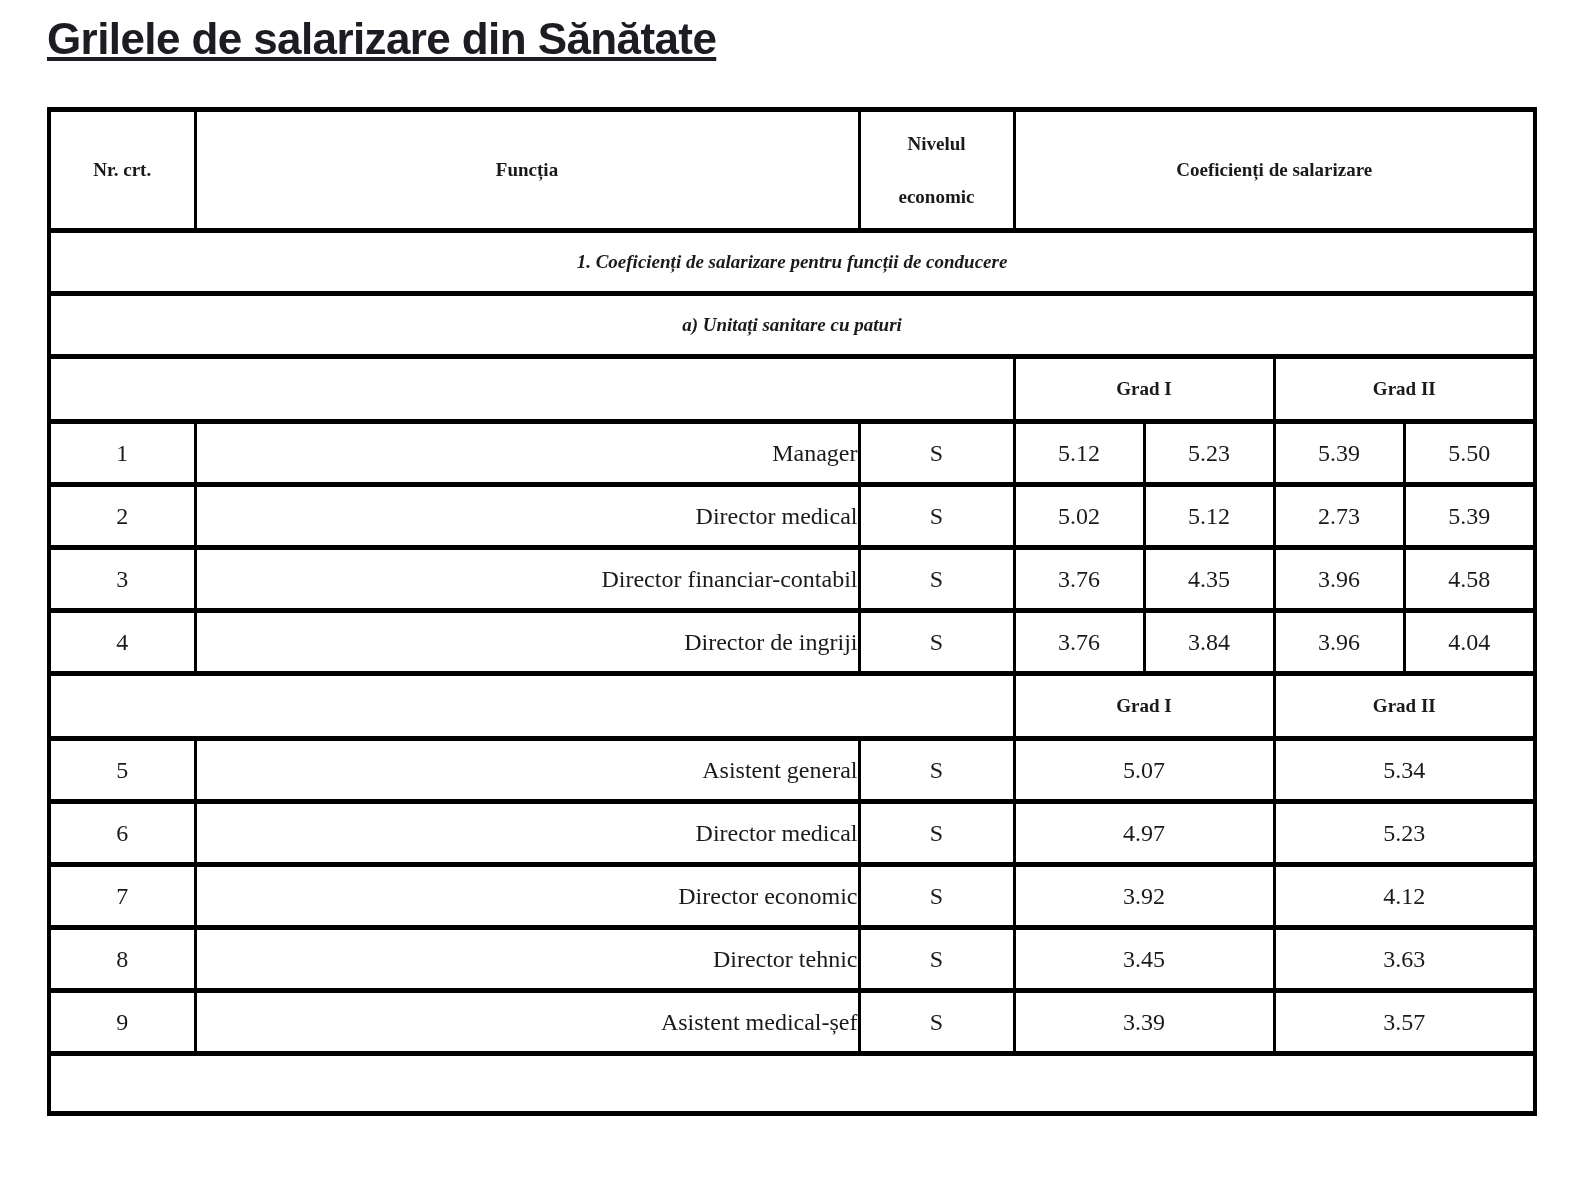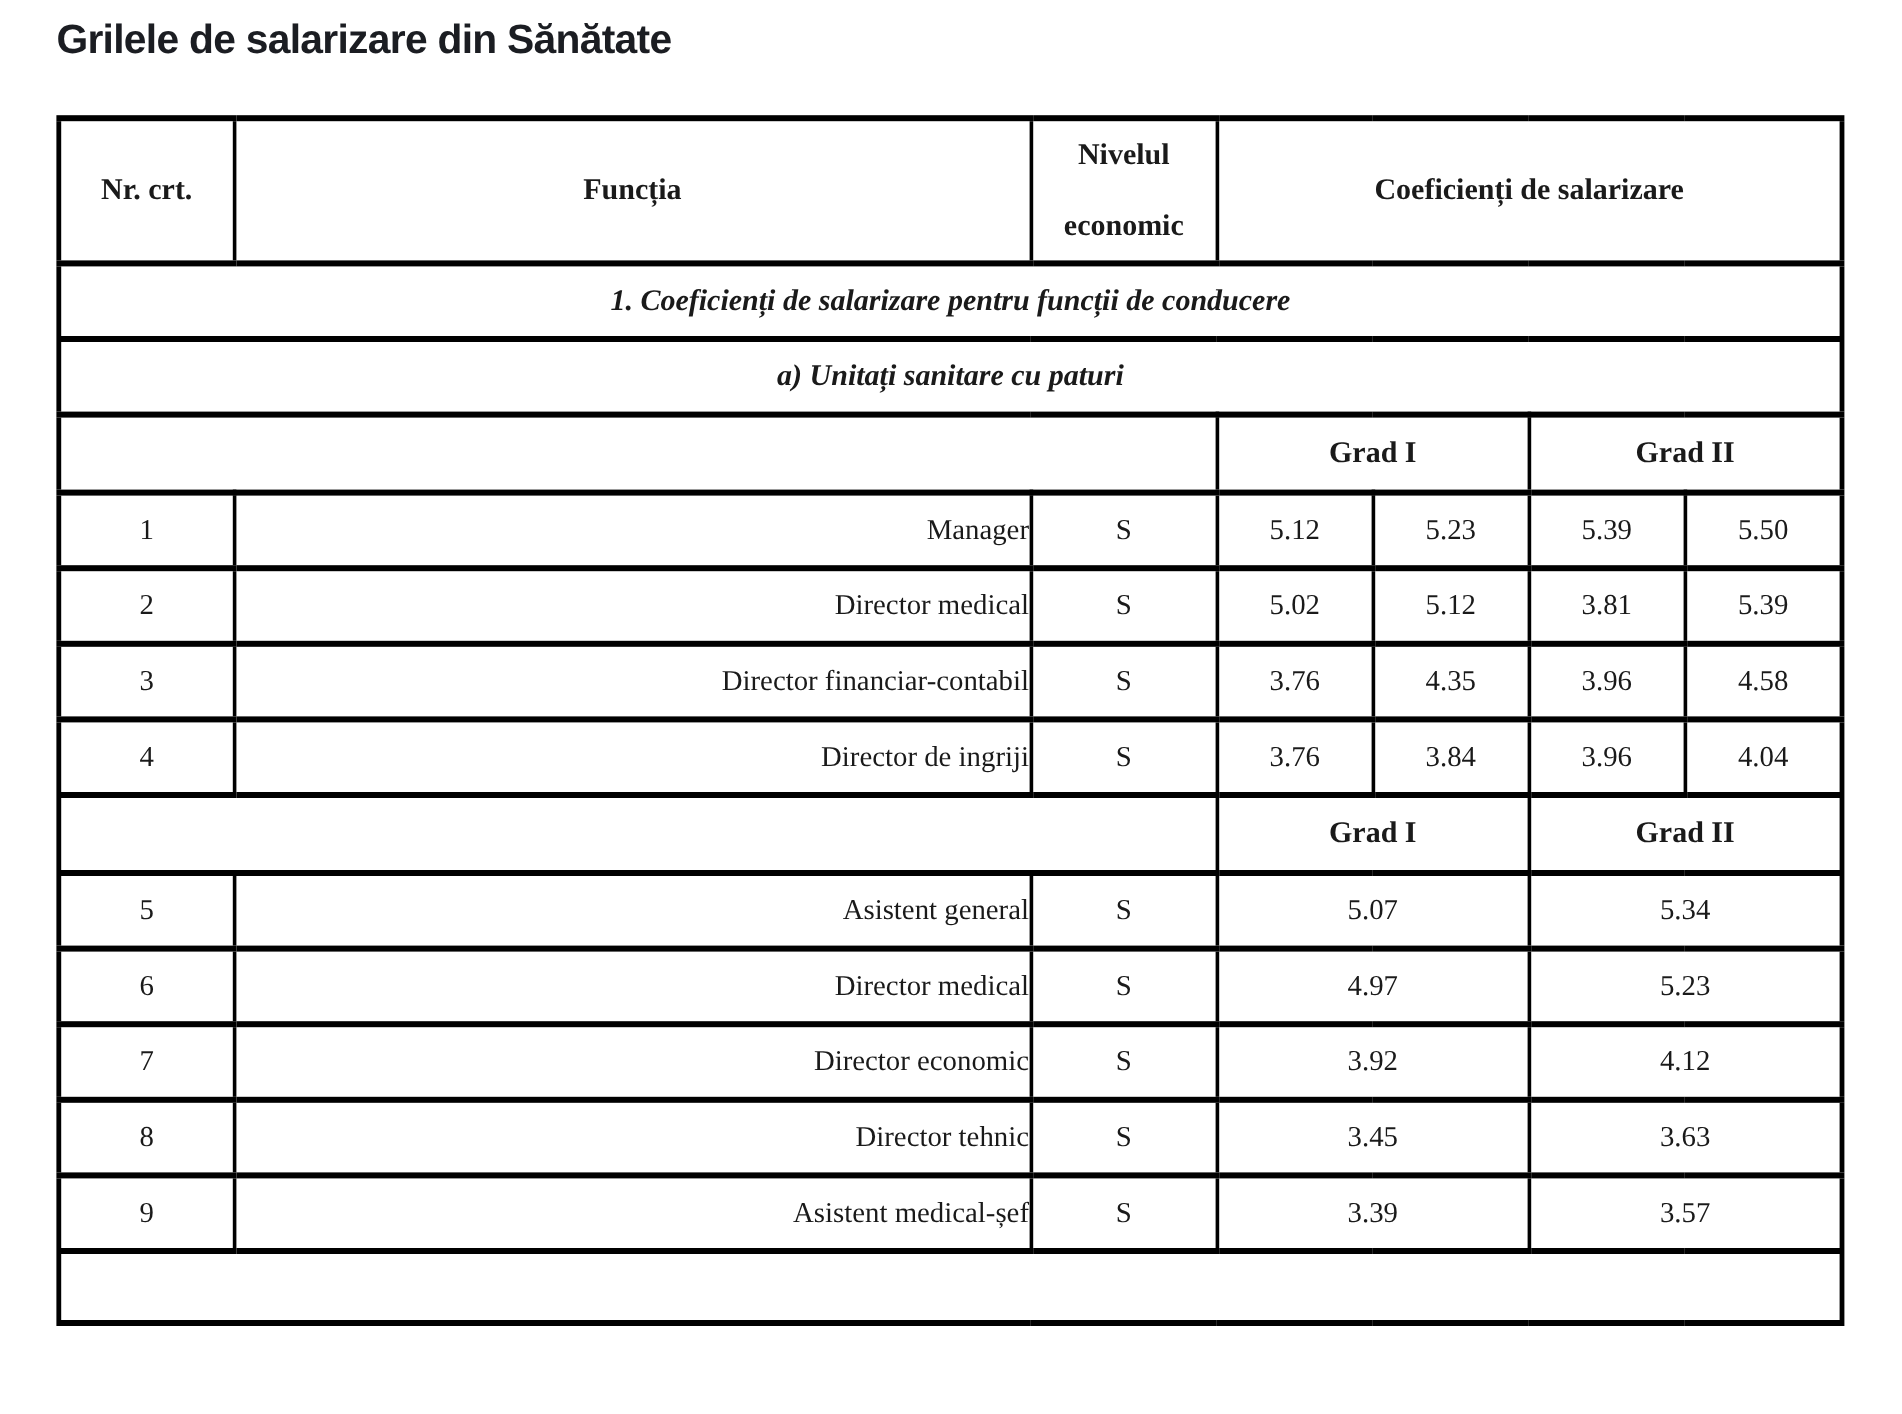--- a/index.html
+++ b/index.html
@@ -14,42 +14,43 @@
     overflow: hidden;
     color: #1a1a1a;
     font-family: "Liberation Serif", serif;
   }
   .page {
     padding: 14px 0 0 47px;
   }
   .page-title {
     font-family: "Liberation Sans", sans-serif;
     font-weight: 700;
-    font-size: 34px;
+    font-size: 44px;
     letter-spacing: -0.6px;
     color: #1b1d22;
     margin: 0 0 43px 0;
+    text-decoration: underline;
   }
   table.salary-table {
     border-collapse: collapse;
     table-layout: fixed;
     width: 1486px;
     border: solid #000;
     border-width: 5px 4px;
   }
   td {
     border: solid #000;
     border-width: 5px 3px;
     text-align: center;
     vertical-align: middle;
     font-size: 24px;
     padding: 0;
     overflow: hidden;
   }
-  td.b { font-weight: bold; font-size: 25px; }
+  td.b { font-weight: bold; font-size: 19px; }
   td.func {
     text-align: right;
     padding-left: 19px;
   }
   td.nivel-head .stack {
     display: flex;
     flex-direction: column;
     align-items: center;
     gap: 31px;
   }
@@ -113,21 +114,21 @@
         <td>5.23</td>
         <td>5.39</td>
         <td>5.50</td>
       </tr>
       <tr class="row-data">
         <td>2</td>
         <td class="func">Director medical</td>
         <td>S</td>
         <td>5.02</td>
         <td>5.12</td>
-        <td>3.81</td>
+        <td>2.73</td>
         <td>5.39</td>
       </tr>
       <tr class="row-data">
         <td>3</td>
         <td class="func">Director financiar-contabil</td>
         <td>S</td>
         <td>3.76</td>
         <td>4.35</td>
         <td>3.96</td>
         <td>4.58</td>

